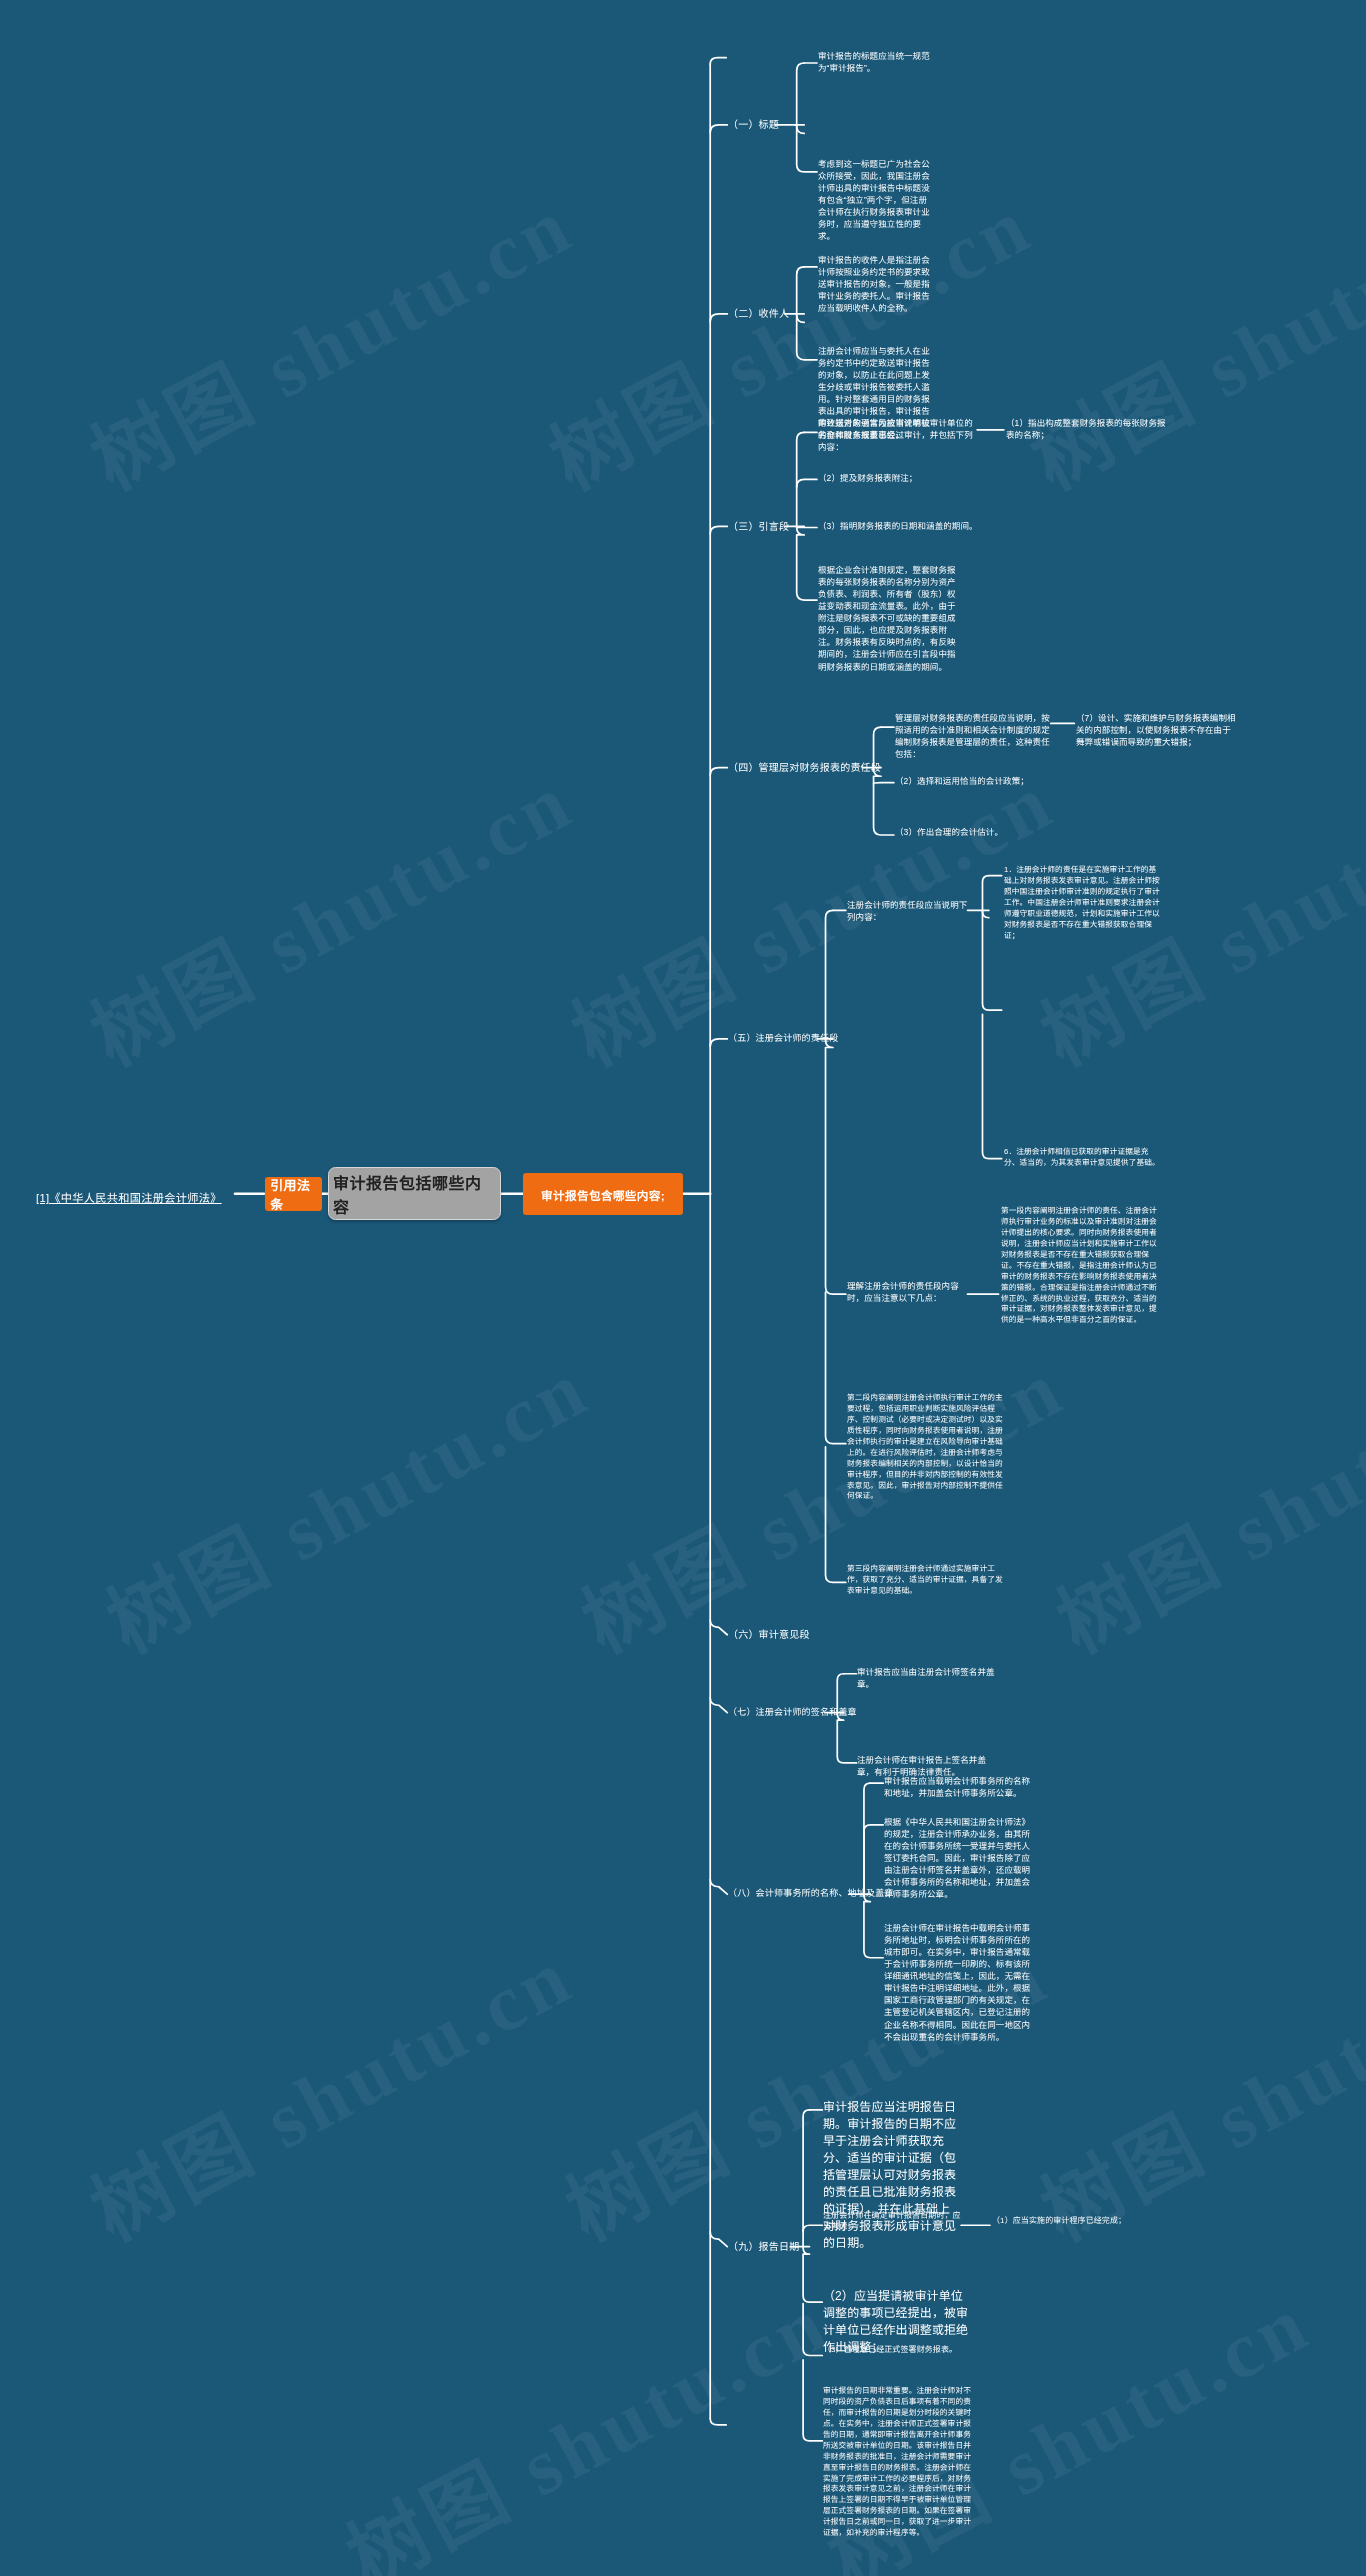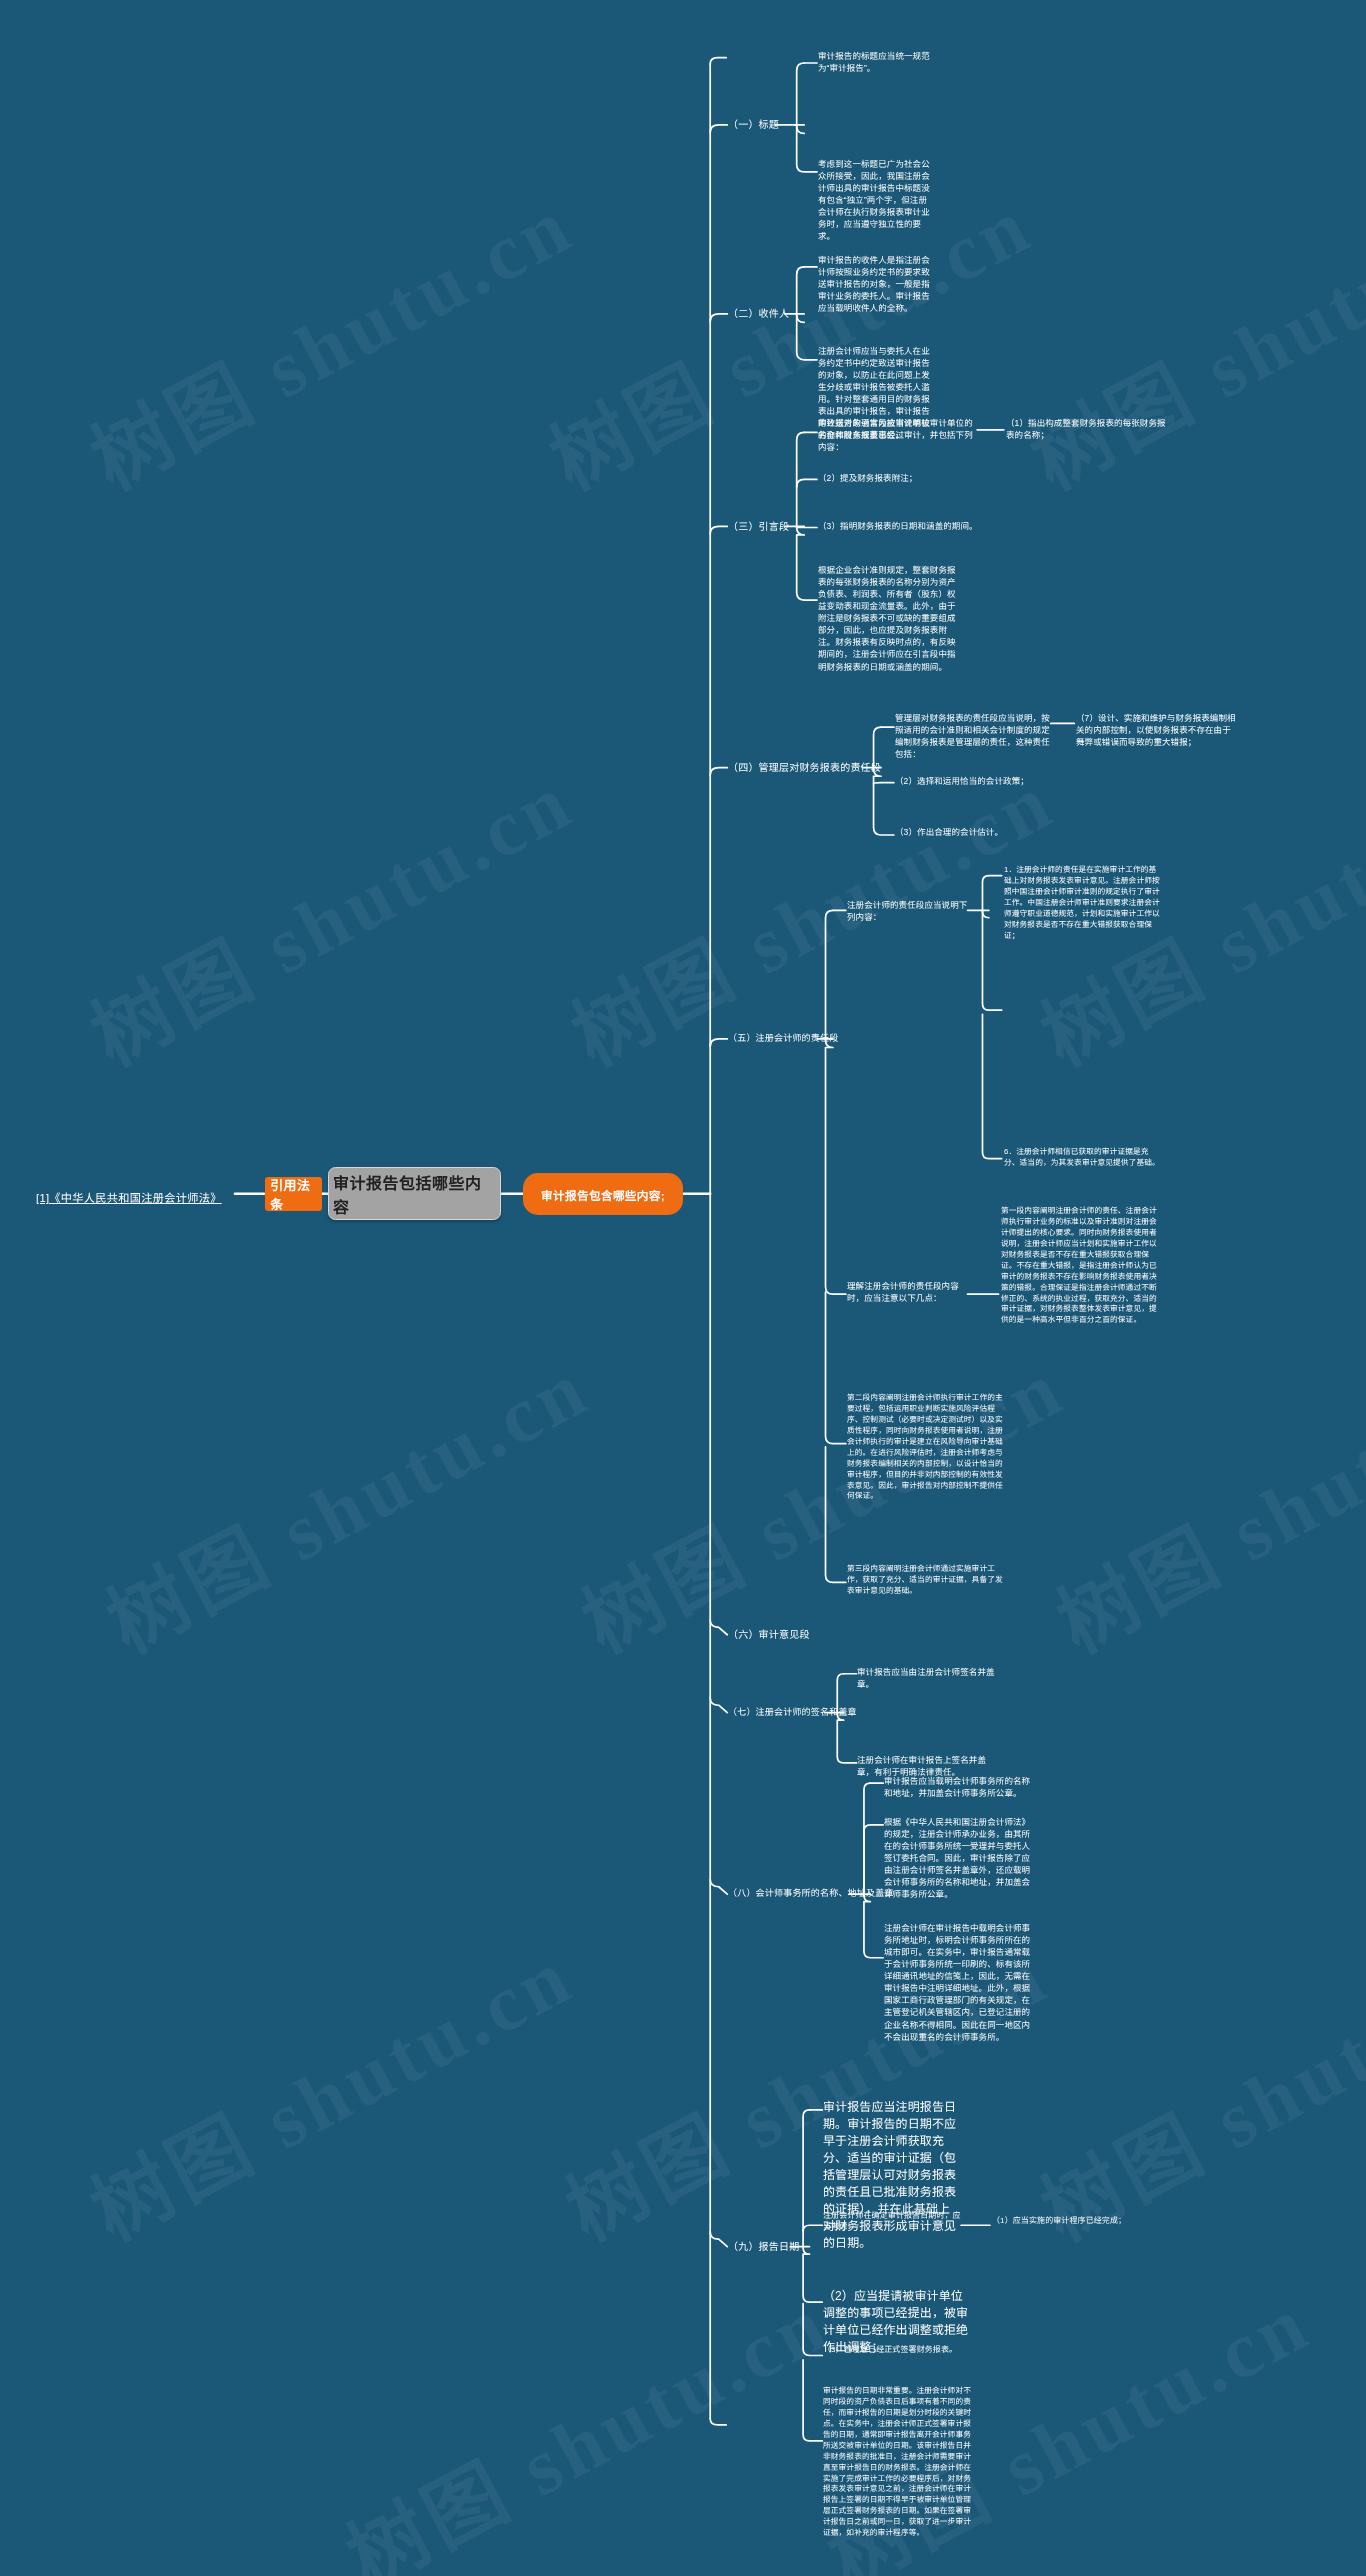--- a/index.html
+++ b/index.html
@@ -177,21 +177,21 @@
 
   <path d="M1800,4168 L1854,4168"></path>
 </svg>
 
 <div class="node cite" style="left:36px;top:1186px;width:198px;height:22.4px;text-decoration:underline;">[1]《中华人民共和国注册会计师法》</div>
 
 <div class="node chip" style="left:265px;top:1177px;width:57px;height:34px;">引用法条</div>
 
 <div class="node root" style="left:328px;top:1167px;width:173px;height:53px;">审计报告包括哪些内容</div>
 
-<div class="node chip" style="left:523px;top:1173px;width:160px;height:42px;font-size:11.7px;border-radius:15px;">审计报告包含哪些内容;</div>
+<div class="node chip" style="left:523px;top:1173px;width:160px;height:42px;font-size:11.7px;">审计报告包含哪些内容;</div>
 
 <div class="txt l1 mid nowrap" style="left:728px;top:113px;width:80px;height:23.5px;">（一）标题</div>
 
 <div class="txt l2" style="left:818px;top:50px;width:112px;">审计报告的标题应当统一规范为“审计报告”。</div>
 
 <div class="txt l2" style="left:818px;top:158px;width:112px;">考虑到这一标题已广为社会公众所接受，因此，我国注册会计师出具的审计报告中标题没有包含“独立”两个字，但注册会计师在执行财务报表审计业务时，应当遵守独立性的要求。</div>
 
 <div class="txt l1 mid nowrap" style="left:728px;top:302px;width:69px;height:23.5px;">（二）收件人</div>
 
 <div class="txt l2" style="left:818px;top:254px;width:112px;">审计报告的收件人是指注册会计师按照业务约定书的要求致送审计报告的对象，一般是指审计业务的委托人。审计报告应当载明收件人的全称。</div>

